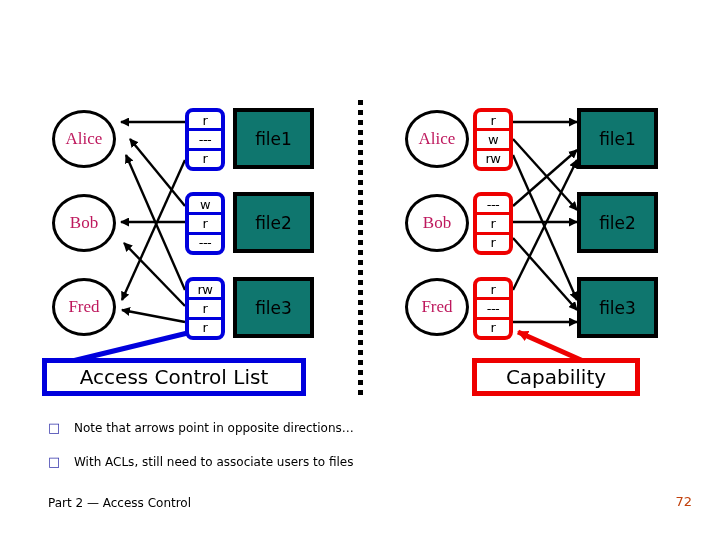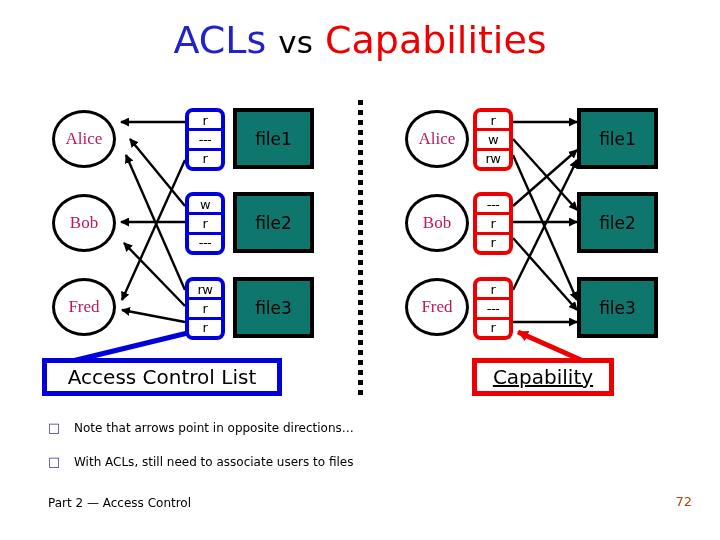--- a/index.html
+++ b/index.html
@@ -171,25 +171,20 @@
     height: 300px;
     background-image: linear-gradient(to bottom, #000 0px, #000 5px, transparent 5px, transparent 10px);
     background-size: 5px 10px;
   }
 </style>
 </head>
 <body>
 
 <div id="slide">
 
-  <div id="title">
-    <span class="t-acls">ACLs</span>
-    <span class="t-vs">vs</span>
-    <span class="t-cap">Capabilities</span>
-  </div>
 
   <svg id="diagram" viewBox="0 0 720 540">
     <defs>
       <marker id="ah" markerWidth="9" markerHeight="9" refX="8" refY="4.5" orient="auto" markerUnits="userSpaceOnUse">
         <path d="M0,0 L9,4.5 L0,9 z" fill="#000000"></path>
       </marker>
       <marker id="ahb" markerWidth="11" markerHeight="11" refX="10" refY="5.5" orient="auto" markerUnits="userSpaceOnUse">
         <path d="M0,0 L11,5.5 L0,11 z" fill="#0000dd"></path>
       </marker>
       <marker id="ahr" markerWidth="11" markerHeight="11" refX="10" refY="5.5" orient="auto" markerUnits="userSpaceOnUse">
@@ -259,21 +254,21 @@
   <div class="filebox" style="left:233px; top:108px;">
     <span>file1</span>
   </div>
   <div class="filebox" style="left:233px; top:192px;">
     <span>file2</span>
   </div>
   <div class="filebox" style="left:233px; top:277px;">
     <span>file3</span>
   </div>
 
-  <div class="calloutbox" style="left:42px; top:358px; width:240px; height:38px;align-items:center;">
+  <div class="calloutbox" style="left:42px; top:358px; width:264px; height:38px;align-items:center;">
     <span>Access Control List</span>
   </div>
 
   <div class="subject" style="left:405px; top:110px;">
     <span>Alice</span>
   </div>
   <div class="subject" style="left:405px; top:194px;">
     <span>Bob</span>
   </div>
   <div class="subject" style="left:405px; top:278px;">
@@ -299,21 +294,21 @@
   <div class="filebox" style="left:577px; top:108px;">
     <span>file1</span>
   </div>
   <div class="filebox" style="left:577px; top:192px;">
     <span>file2</span>
   </div>
   <div class="filebox" style="left:577px; top:277px;">
     <span>file3</span>
   </div>
 
-  <div class="calloutbox cap" style="left:472px; top:358px; width:142px; height:38px;text-decoration:underline;">
+  <div class="calloutbox cap" style="left:472px; top:358px; width:168px; height:38px;">
     <span>Capability</span>
   </div>
 
   <div id="bullets">
     <div class="bullet-row">
       <span class="bullet-mark">□</span>
       <span class="bullet-text">Note that arrows point in opposite directions…</span>
     </div>
     <div class="bullet-row">
       <span class="bullet-mark">□</span>

